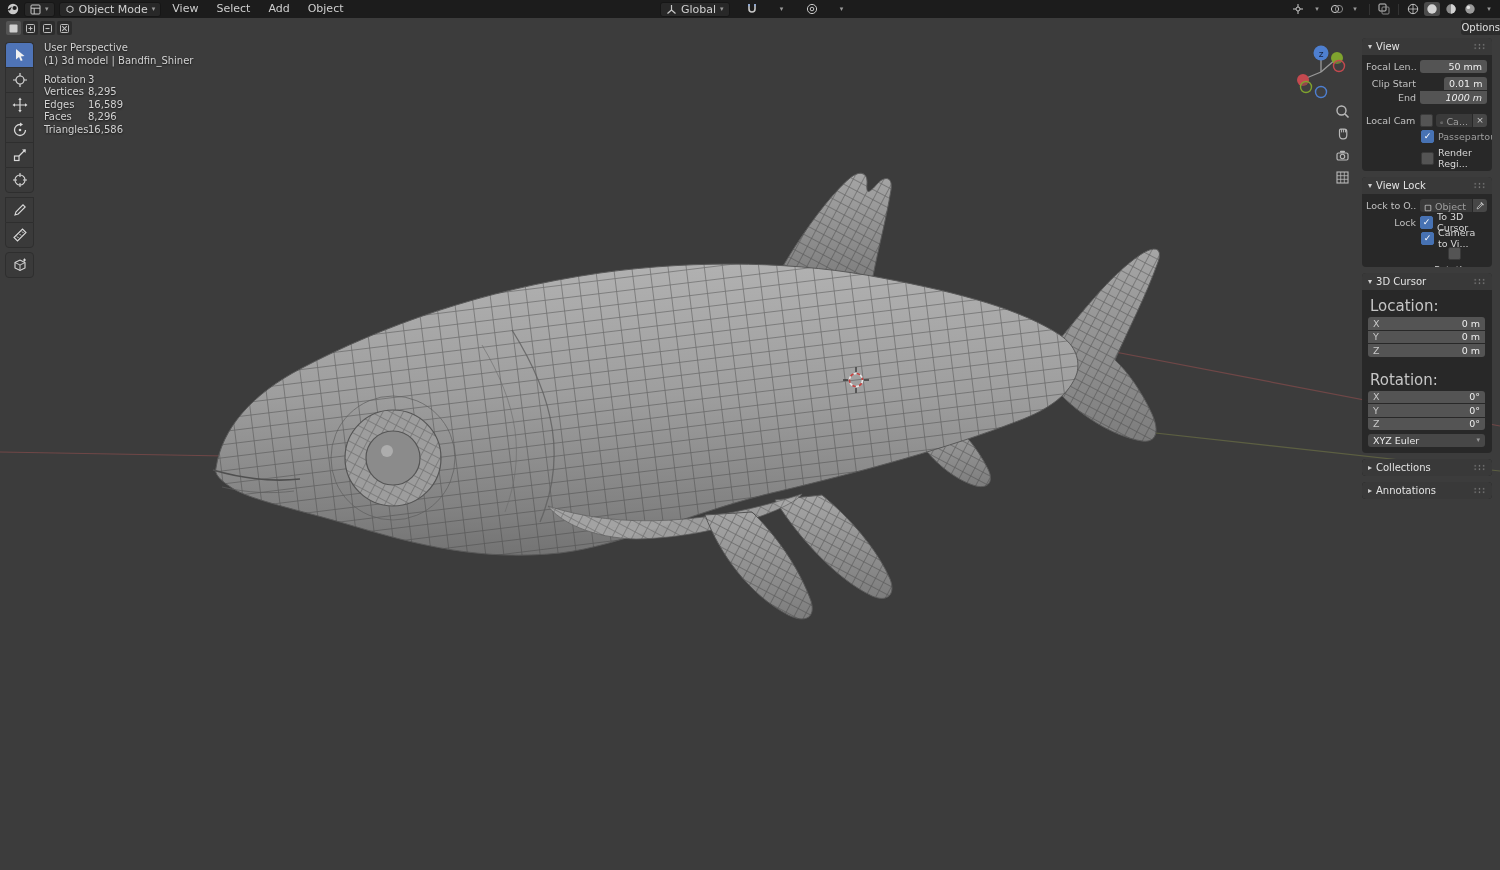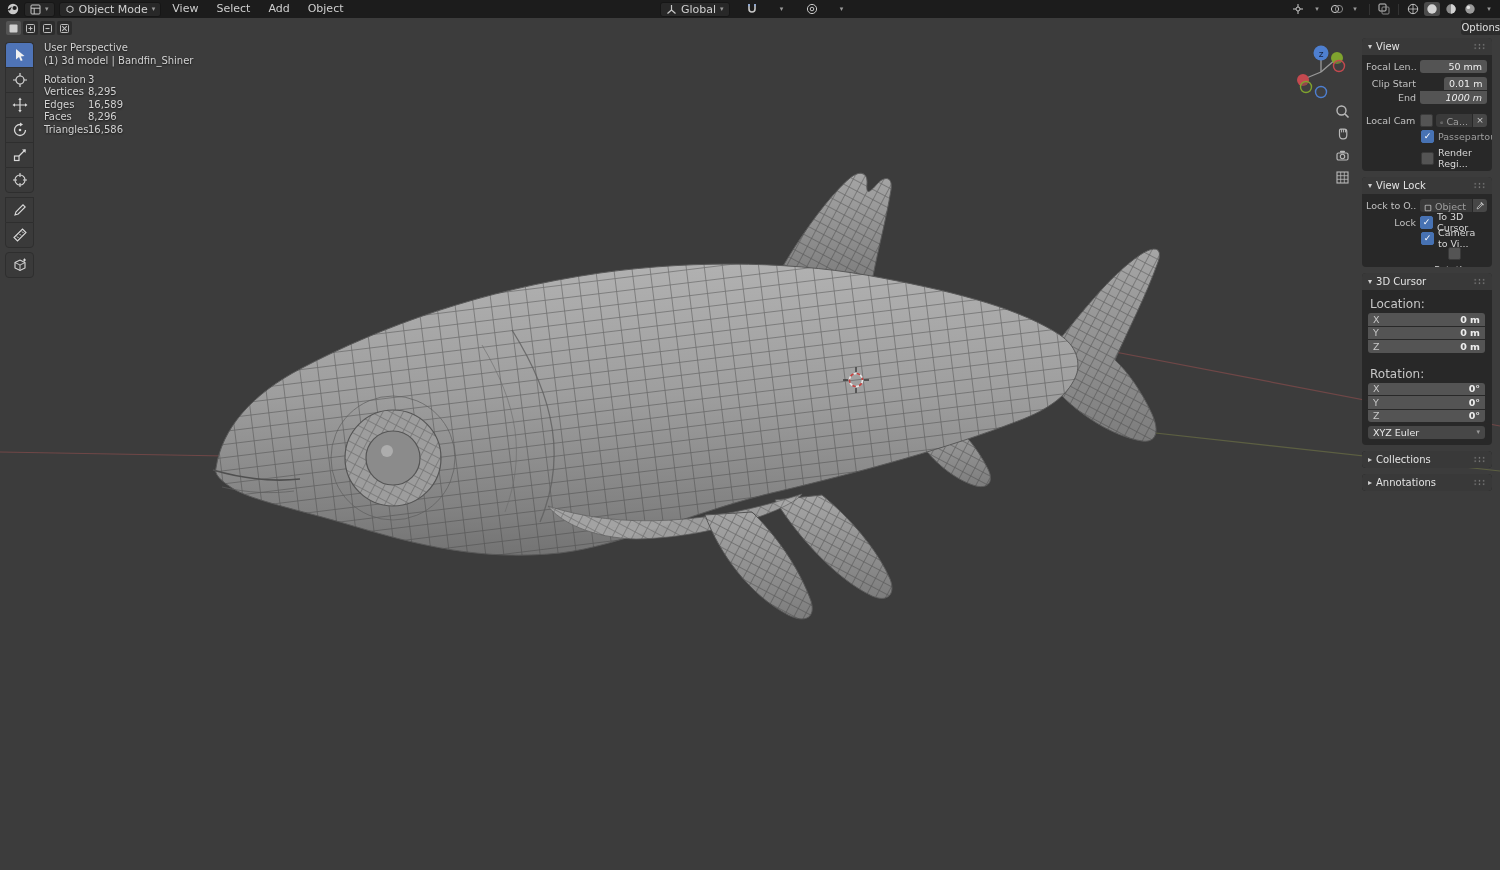--- a/index.html
+++ b/index.html
@@ -64,24 +64,24 @@
   .cb.on{background:#4772b3;border-color:#4772b3;}
   .cb .tick{color:#fff;font-size:9px;line-height:1;}
   .cbrow{display:flex;align-items:center;gap:4px;height:14px;color:#d8d8d8;font-size:9.5px;}
   .idfield{flex:1;display:flex;align-items:flex-end;gap:3px;background:#3a3a3a;border-radius:3px 0 0 3px;
            height:13px;padding:0 4px;color:#9f9f9f;font-size:9.5px;overflow:hidden;}
   .sqbtn{width:14px;height:13px;background:#474747;border-radius:0 3px 3px 0;display:flex;
          align-items:center;justify-content:center;flex:none;margin-left:1px;}
   .axisfield{display:flex;align-items:center;background:#545454;height:12.5px;
              padding:0 5px;font-size:9.5px;margin:0 2px 1px 4px;}
   .axisfield .ax{color:#c8c8c8;}
-  .axisfield .av{margin-left:auto;color:#ededed;font-weight:bold;}
+  .axisfield .av{margin-left:auto;color:#ededed;}
   .af-top{border-radius:3px 3px 0 0;}
   .af-bot{border-radius:0 0 3px 3px;}
-  .sublabel{color:#c6c6c6;font-size:12px;margin:3px 0 2px 6px;}
+  .sublabel{color:#c6c6c6;font-size:15px;margin:3px 0 2px 6px;}
   .enum{display:flex;align-items:center;background:#474747;border-radius:3px;height:13px;
         margin:4px 2px 0 4px;padding:0 5px;font-size:9.5px;color:#e8e8e8;}
   .enum .caret{margin-left:auto;}
   
   .ic{display:block;}
 </style>
 </head>
 <body>
 
 <div class="app">

